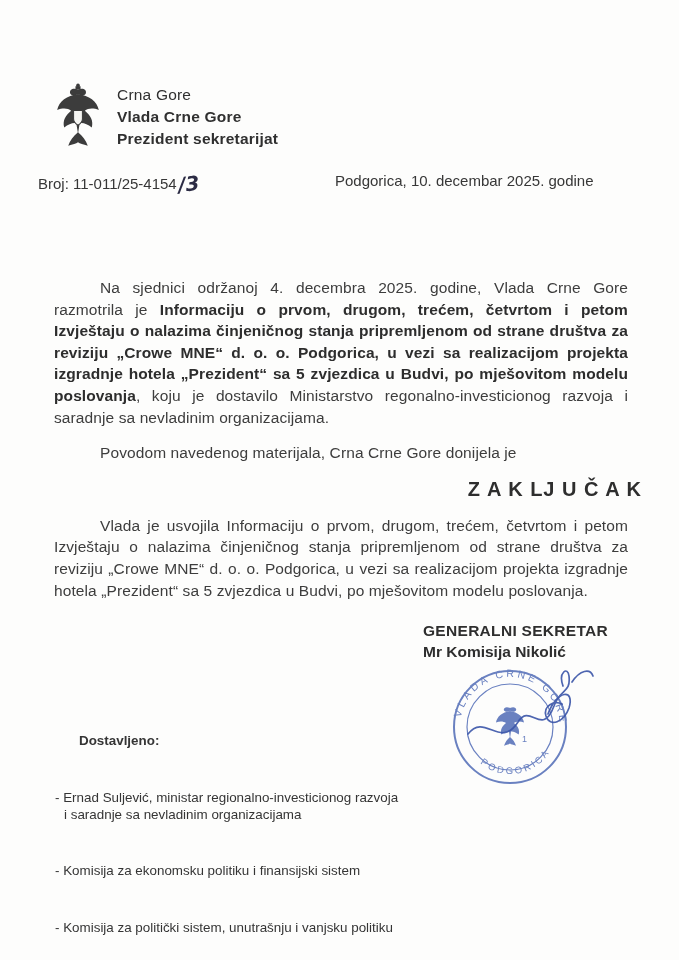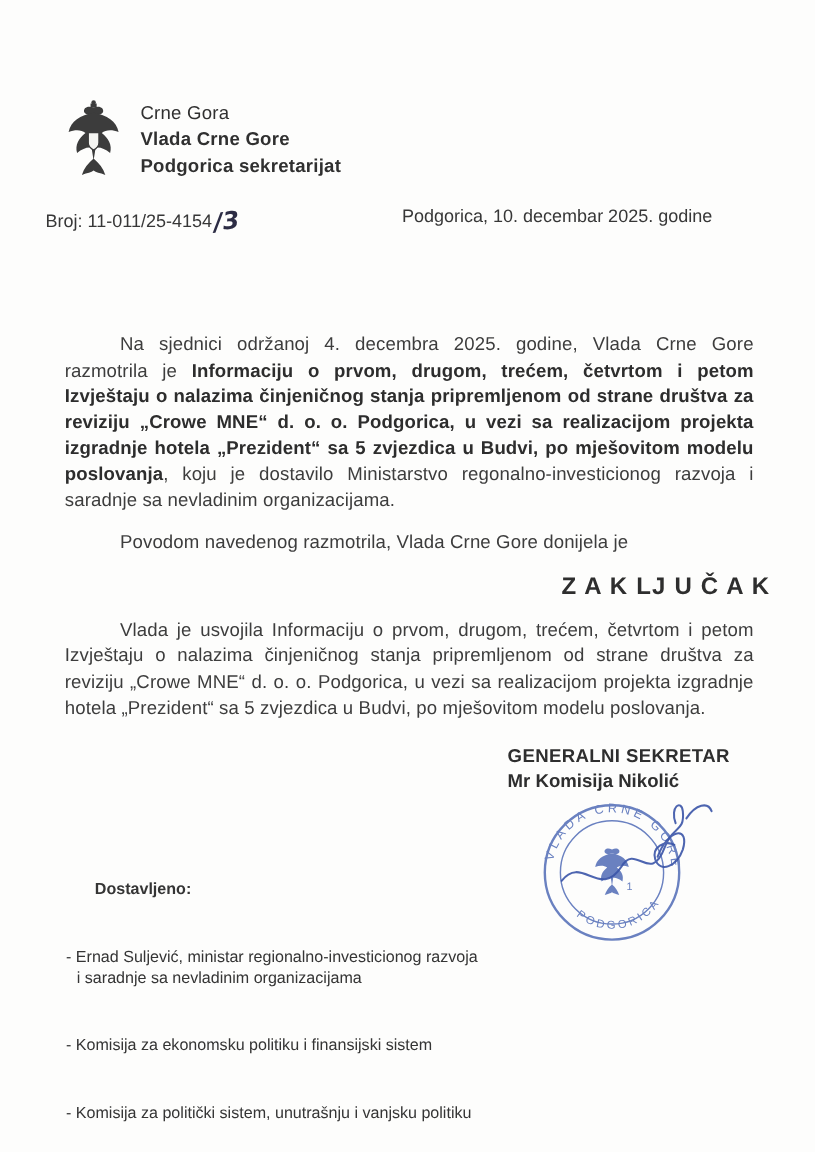--- a/index.html
+++ b/index.html
@@ -63,33 +63,33 @@
       <rect x="27" y="5" width="6" height="4"></rect>
       <circle cx="30" cy="4" r="2.2"></circle>
       <path d="M30 9 C24 6.5 19.5 9.5 20.8 13.5 C22.6 16.6 27 16.4 30 14.2 C33 16.4 37.4 16.6 39.2 13.5 C40.5 9.5 36 6.5 30 9 Z"></path>
       <path d="M30 14 C17 16 7.5 22.5 5.5 33 C12 30.5 18 30.8 22 33.8 C15.5 39 11.5 45.5 13.8 53.5 C19 49.3 24 47.5 28 48.4 L30 61 L32 48.4 C36 47.5 41 49.3 46.2 53.5 C48.5 45.5 44.5 39 38 33.8 C42 30.8 48 30.5 54.5 33 C52.5 22.5 43 16 30 14 Z"></path>
       <path d="M30 59 C24.5 63.5 20.5 69 18.5 75 C24 73 27.8 72.8 30 70.8 C32.2 72.8 36 73 41.5 75 C39.5 69 35.5 63.5 30 59 Z"></path>
       <path d="M24.8 33.5 h10.4 v10 c0 4.2 -5.2 7.2 -5.2 7.2 c0 0 -5.2 -3 -5.2 -7.2 Z" fill="#f5f5f2" stroke="#3c3c3c" stroke-width="1.2"></path>
     </g>
   </svg>
 
   <div class="hdr">
-    <div class="l1">Crne Gora</div>
+    <div class="l1">Crna Gore</div>
     <div class="l2">Vlada Crne Gore</div>
-    <div class="l3">Podgorica sekretarijat</div>
+    <div class="l3">Prezident sekretarijat</div>
   </div>
 
   <div class="broj">
     <span>Broj: 11-011/25-4154</span><span class="hand">/3</span>
   </div>
   <div class="datum">Podgorica, 10. decembar 2025. godine</div>
 
   <div class="bodytext">
     <p class="para p1"><span>Na sjednici održanoj 4. decembra 2025. godine, Vlada Crne Gore razmotrila je </span><b>Informaciju o prvom, drugom, trećem, četvrtom i petom Izvještaju o nalazima činjeničnog stanja pripremljenom od strane društva za reviziju „Crowe MNE“ d. o. o. Podgorica, u vezi sa realizacijom projekta izgradnje hotela „Prezident“ sa 5 zvjezdica u Budvi, po mješovitom modelu poslovanja</b><span>, koju je dostavilo Ministarstvo regonalno-investicionog razvoja i saradnje sa nevladinim organizacijama.</span></p>
-    <p class="para p2">Povodom navedenog razmotrila, Vlada Crne Gore donijela je</p>
+    <p class="para p2">Povodom navedenog materijala, Crna Crne Gore donijela je</p>
     <div class="zak">Z A K LJ U Č A K</div>
     <p class="para p3">Vlada je usvojila Informaciju o prvom, drugom, trećem, četvrtom i petom Izvještaju o nalazima činjeničnog stanja pripremljenom od strane društva za reviziju „Crowe MNE“ d. o. o. Podgorica, u vezi sa realizacijom projekta izgradnje hotela „Prezident“ sa 5 zvjezdica u Budvi, po mješovitom modelu poslovanja.</p>
   </div>
 
   <div class="sigblock">
     <div class="title">GENERALNI SEKRETAR</div>
     <div class="name">Mr Komisija Nikolić</div>
   </div>
 
   <svg class="stampwrap" viewBox="0 0 180 160" aria-hidden="true">

